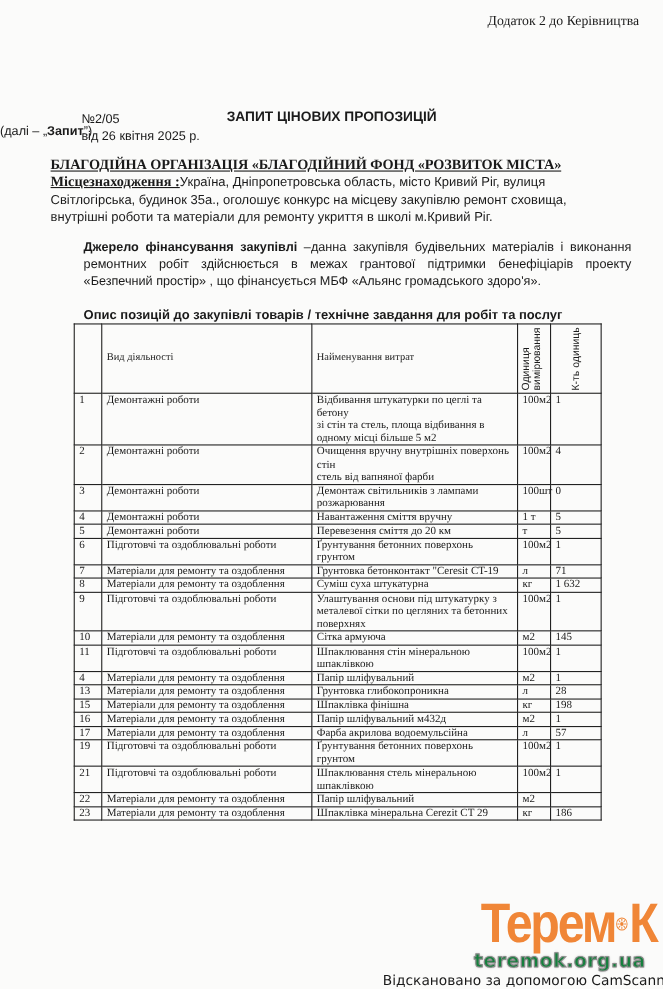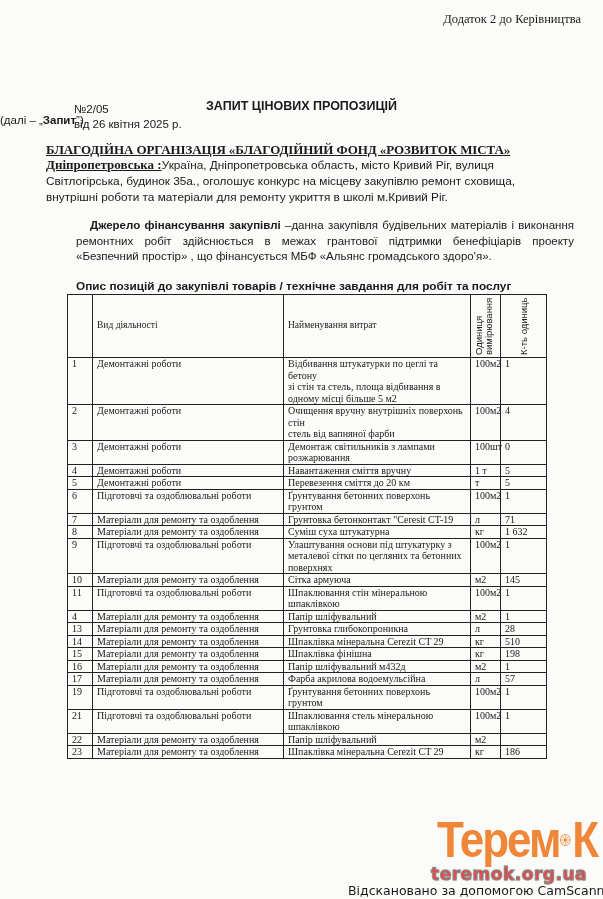--- a/index.html
+++ b/index.html
@@ -11,21 +11,21 @@
   .abs { position: absolute; }
   .appendix { right: 22px; top: 12px; font-size: 12.5px; text-align: center; }
   .docnum { left: 74px; top: 58px; font-family: "Liberation Sans", sans-serif; font-size: 11.5px; line-height: 15px; margin-top: 44px; }
   .title { left: 0; width: 603px; top: 99px; text-align: center; font-family: "Liberation Sans", sans-serif; font-weight: bold; font-size: 12.5px; }
   .subtitle { left: 0; width: 603px; top: 114px; text-align: left; font-family: "Liberation Sans", sans-serif; font-size: 11.5px; }
   .subtitle b { font-weight: bold; }
   .org { left: 46px; top: 142px; font-weight: bold; text-decoration: underline; font-size: 13px; letter-spacing: -0.1px; }
   .loc { left: 46px; top: 157px; width: 520px; font-family: "Liberation Sans", sans-serif; font-size: 11.8px; line-height: 16px; }
   .loc .loc-label { font-family: "Liberation Serif", serif; font-weight: bold; text-decoration: underline; font-size: 13px; }
   .funding { left: 76px; top: 218px; width: 498px; font-family: "Liberation Sans", sans-serif; font-size: 11.5px; line-height: 15.5px; text-align: justify; }
-  .funding b { font-weight: bold; margin-left: 14px; }
+  .funding b { font-weight: bold; }
   .section { left: 76px; top: 279px; font-family: "Liberation Sans", sans-serif; font-weight: bold; font-size: 11.8px; }
 
   table.items {
     position: absolute; left: 67px; top: 294px; width: 479px;
     border-collapse: collapse; table-layout: fixed; font-size: 10px; line-height: 11.5px;
   }
   table.items td, table.items th {
     border: 1px solid #222; padding: 0 4px; vertical-align: top; font-weight: normal; text-align: left;
   }
   table.items th { height: 62px; vertical-align: middle; font-size: 9.5px; }
@@ -34,39 +34,39 @@
   td.num { padding-left: 3px; }
   td.act { vertical-align: middle; }
   td.exp, td.unit, td.qty { }
   .watermark {
     right: 6px; top: 815px; width: 160px; height: 50px;
     display: flex; align-items: center; justify-content: flex-end;
     font-family: "Liberation Sans", sans-serif; font-weight: bold; font-size: 44px; color: #ef7a22; opacity: 0.9;
     letter-spacing: -2px; transform: scaleY(1.15);
   }
   .wm-sun { width: 36px; height: 36px; margin: 0 1px; }
-  .wm-url { right: 16px; top: 864px; font-family: "DejaVu Sans", sans-serif; font-weight: bold; font-size: 17px; color: #ef4444;
+  .wm-url { right: 16px; top: 864px; font-family: "DejaVu Sans", sans-serif; font-weight: bold; font-size: 17px; color: #15803d;
     -webkit-text-stroke: 1px #888; text-shadow: 0 0 2px #777; letter-spacing: 0.5px; }
   .scanner { left: 348px; top: 883px; font-family: "DejaVu Sans", sans-serif; font-size: 12.5px; white-space: nowrap; }
 </style>
 </head>
 <body>
 
 <div class="abs appendix">Додаток 2 до Керівництва</div>
 
 <div class="abs docnum">
   <div>№2/05</div>
   <div>від 26 квітня 2025 р.</div>
 </div>
 
 <div class="abs title">ЗАПИТ ЦІНОВИХ ПРОПОЗИЦІЙ</div>
 <div class="abs subtitle"><span>(далі – „</span><b>Запит</b><span>”)</span></div>
 
 <div class="abs org">БЛАГОДІЙНА ОРГАНІЗАЦІЯ «БЛАГОДІЙНИЙ ФОНД «РОЗВИТОК МІСТА»</div>
-<div class="abs loc"><span class="loc-label">Дніпропетровська :</span><span>Україна, Дніпропетровська область, місто Кривий Ріг, вулиця Світлогірська, будинок 35а., оголошує конкурс на місцеву закупівлю ремонт сховища, внутрішні роботи та матеріали для ремонту укриття в школі м.Кривий Ріг.</span></div>
+<div class="abs loc"><span class="loc-label">Місцезнаходження :</span><span>Україна, Дніпропетровська область, місто Кривий Ріг, вулиця Світлогірська, будинок 35а., оголошує конкурс на місцеву закупівлю ремонт сховища, внутрішні роботи та матеріали для ремонту укриття в школі м.Кривий Ріг.</span></div>
 
 <div class="abs funding"><b>Джерело фінансування закупівлі</b><span> –данна закупівля будівельних матеріалів і виконання ремонтних робіт здійснюється в межах грантової підтримки бенефіціарів проекту «Безпечний простір» , що фінансується МБФ «Альянс громадського здоро'я».</span></div>
 
 <div class="abs section">Опис позицій до закупівлі товарів / технічне завдання для робіт та послуг</div>
 
 <table class="items">
   <colgroup>
     <col style="width:25px">
       <col style="width:191px">
       <col style="width:187px">
@@ -175,27 +175,20 @@
         <td class="qty">1</td>
       </tr>
       <tr>
         <td class="num">13</td>
         <td class="act">Матеріали для ремонту та оздоблення</td>
         <td class="expense" style="white-space: pre-line;">Грунтовка  глибокопроникна</td>
         <td class="unit">л</td>
         <td class="qty">28</td>
       </tr>
       <tr>
-        <td class="num">14</td>
-        <td class="act">Матеріали для ремонту та оздоблення</td>
-        <td class="expense" style="white-space: pre-line;">Шпаклівка мінеральна  Cerezit CT 29</td>
-        <td class="unit">кг</td>
-        <td class="qty">510</td>
-      </tr>
-      <tr>
         <td class="num">15</td>
         <td class="act">Матеріали для ремонту та оздоблення</td>
         <td class="expense" style="white-space: pre-line;">Шпаклівка  фінішна</td>
         <td class="unit">кг</td>
         <td class="qty">198</td>
       </tr>
       <tr>
         <td class="num">16</td>
         <td class="act">Матеріали для ремонту та оздоблення</td>
         <td class="expense" style="white-space: pre-line;">Папір шліфувальний м432д</td>

